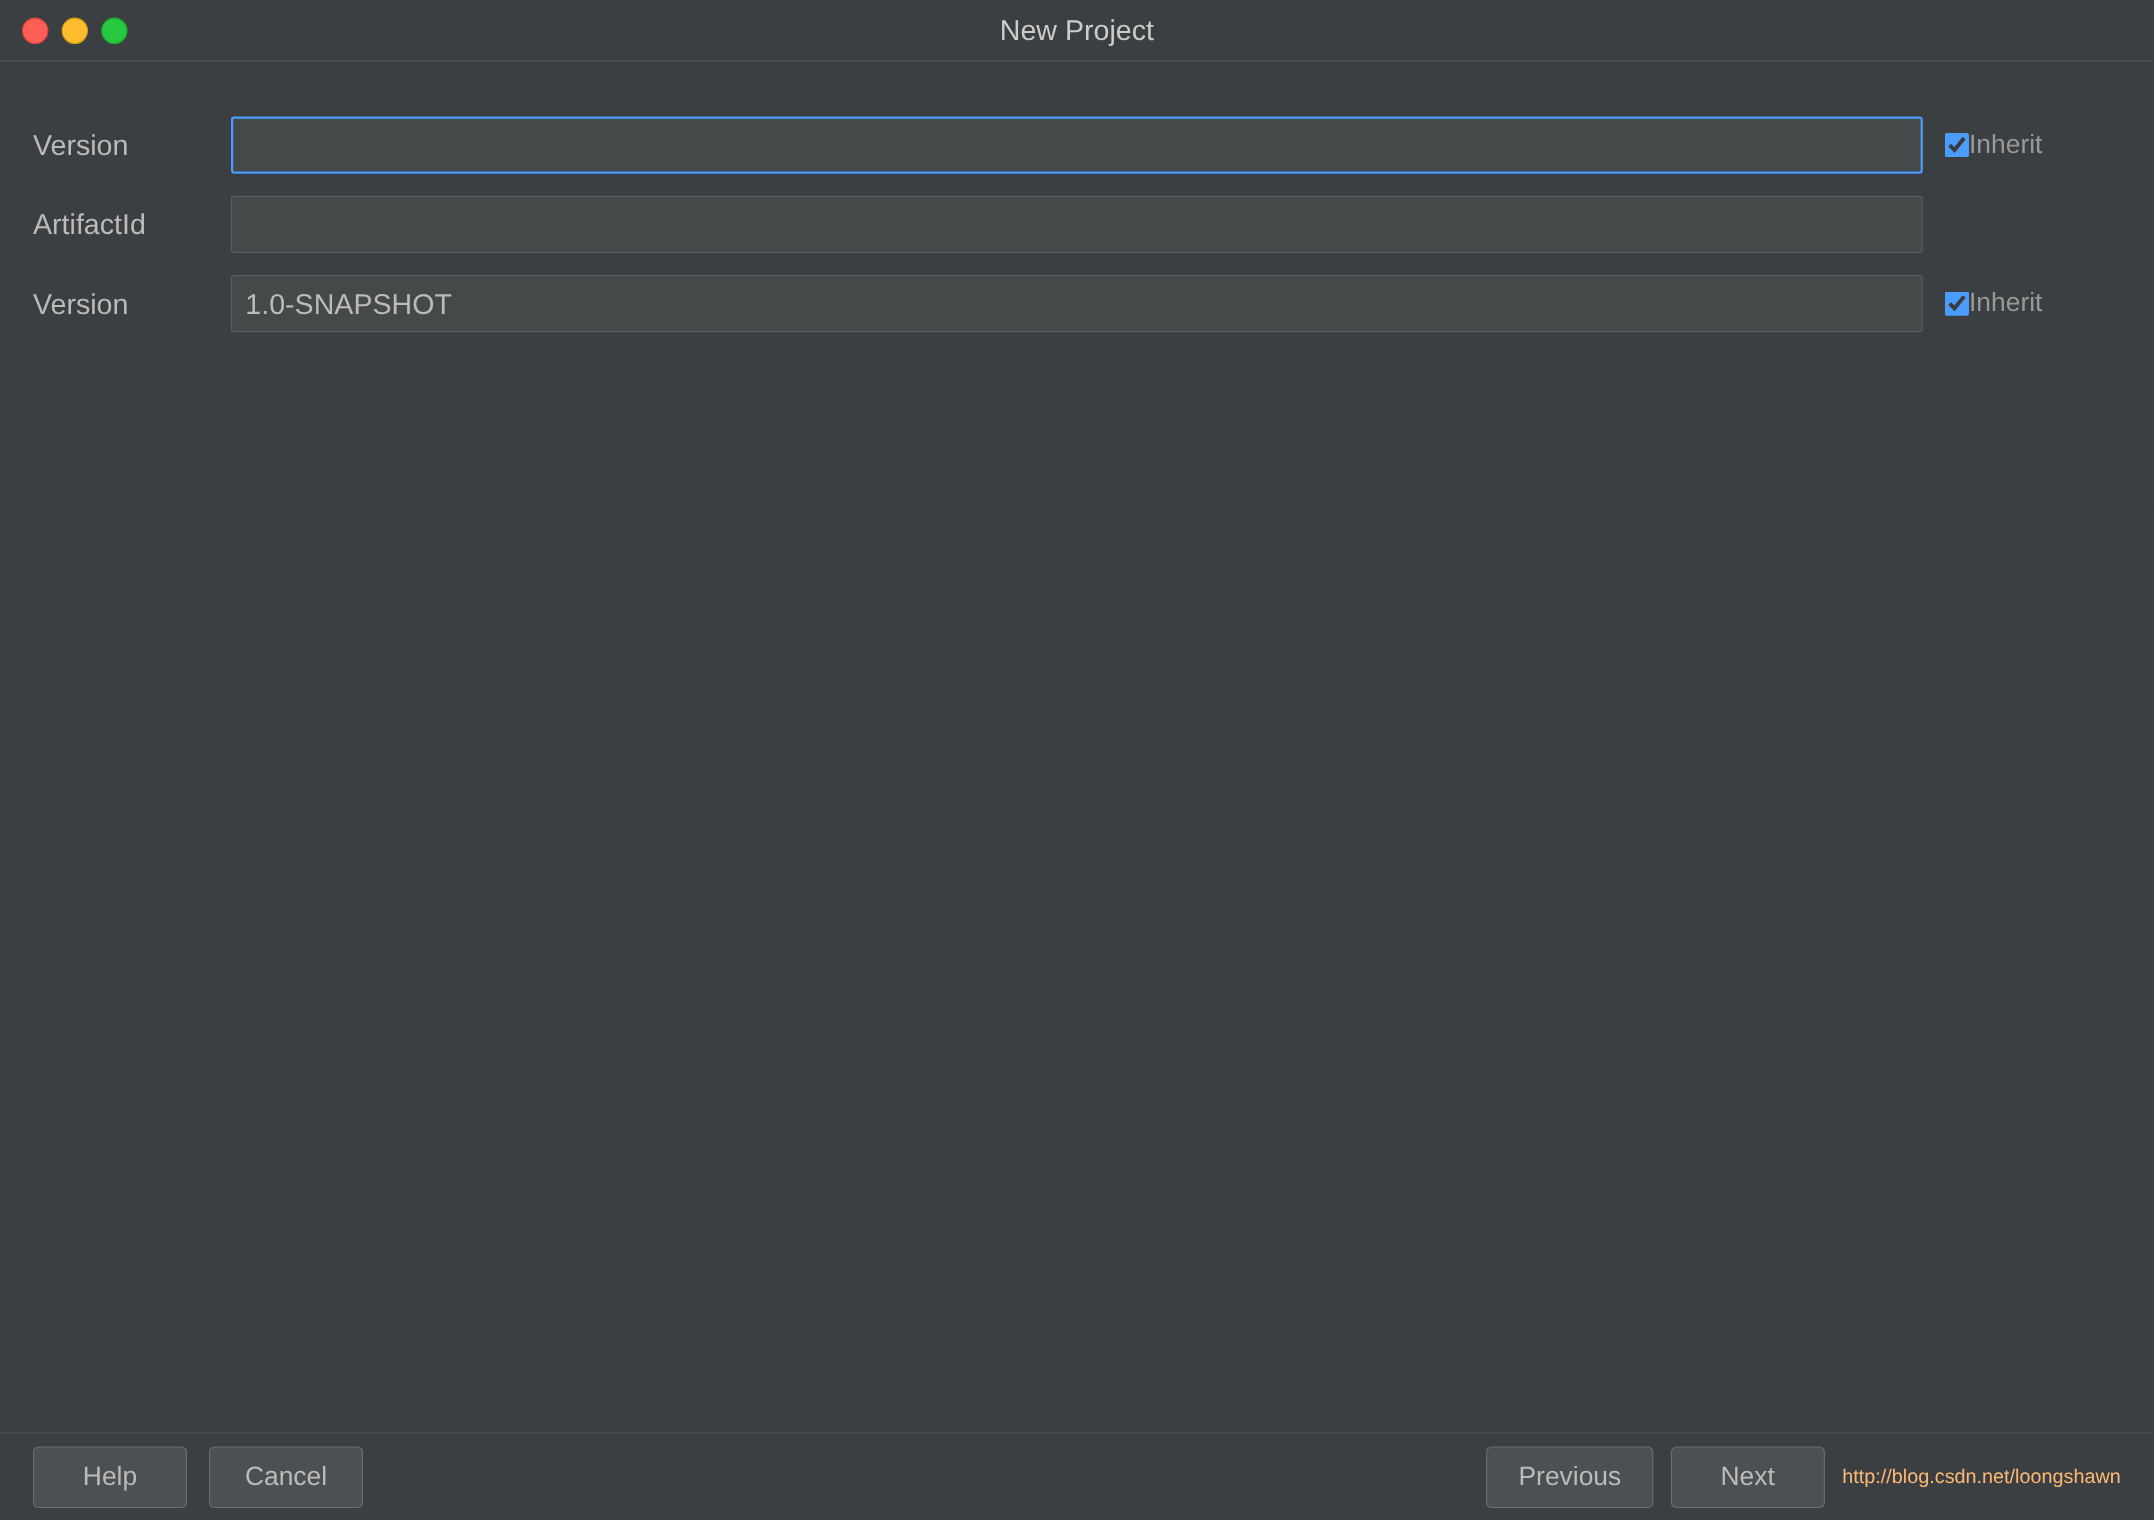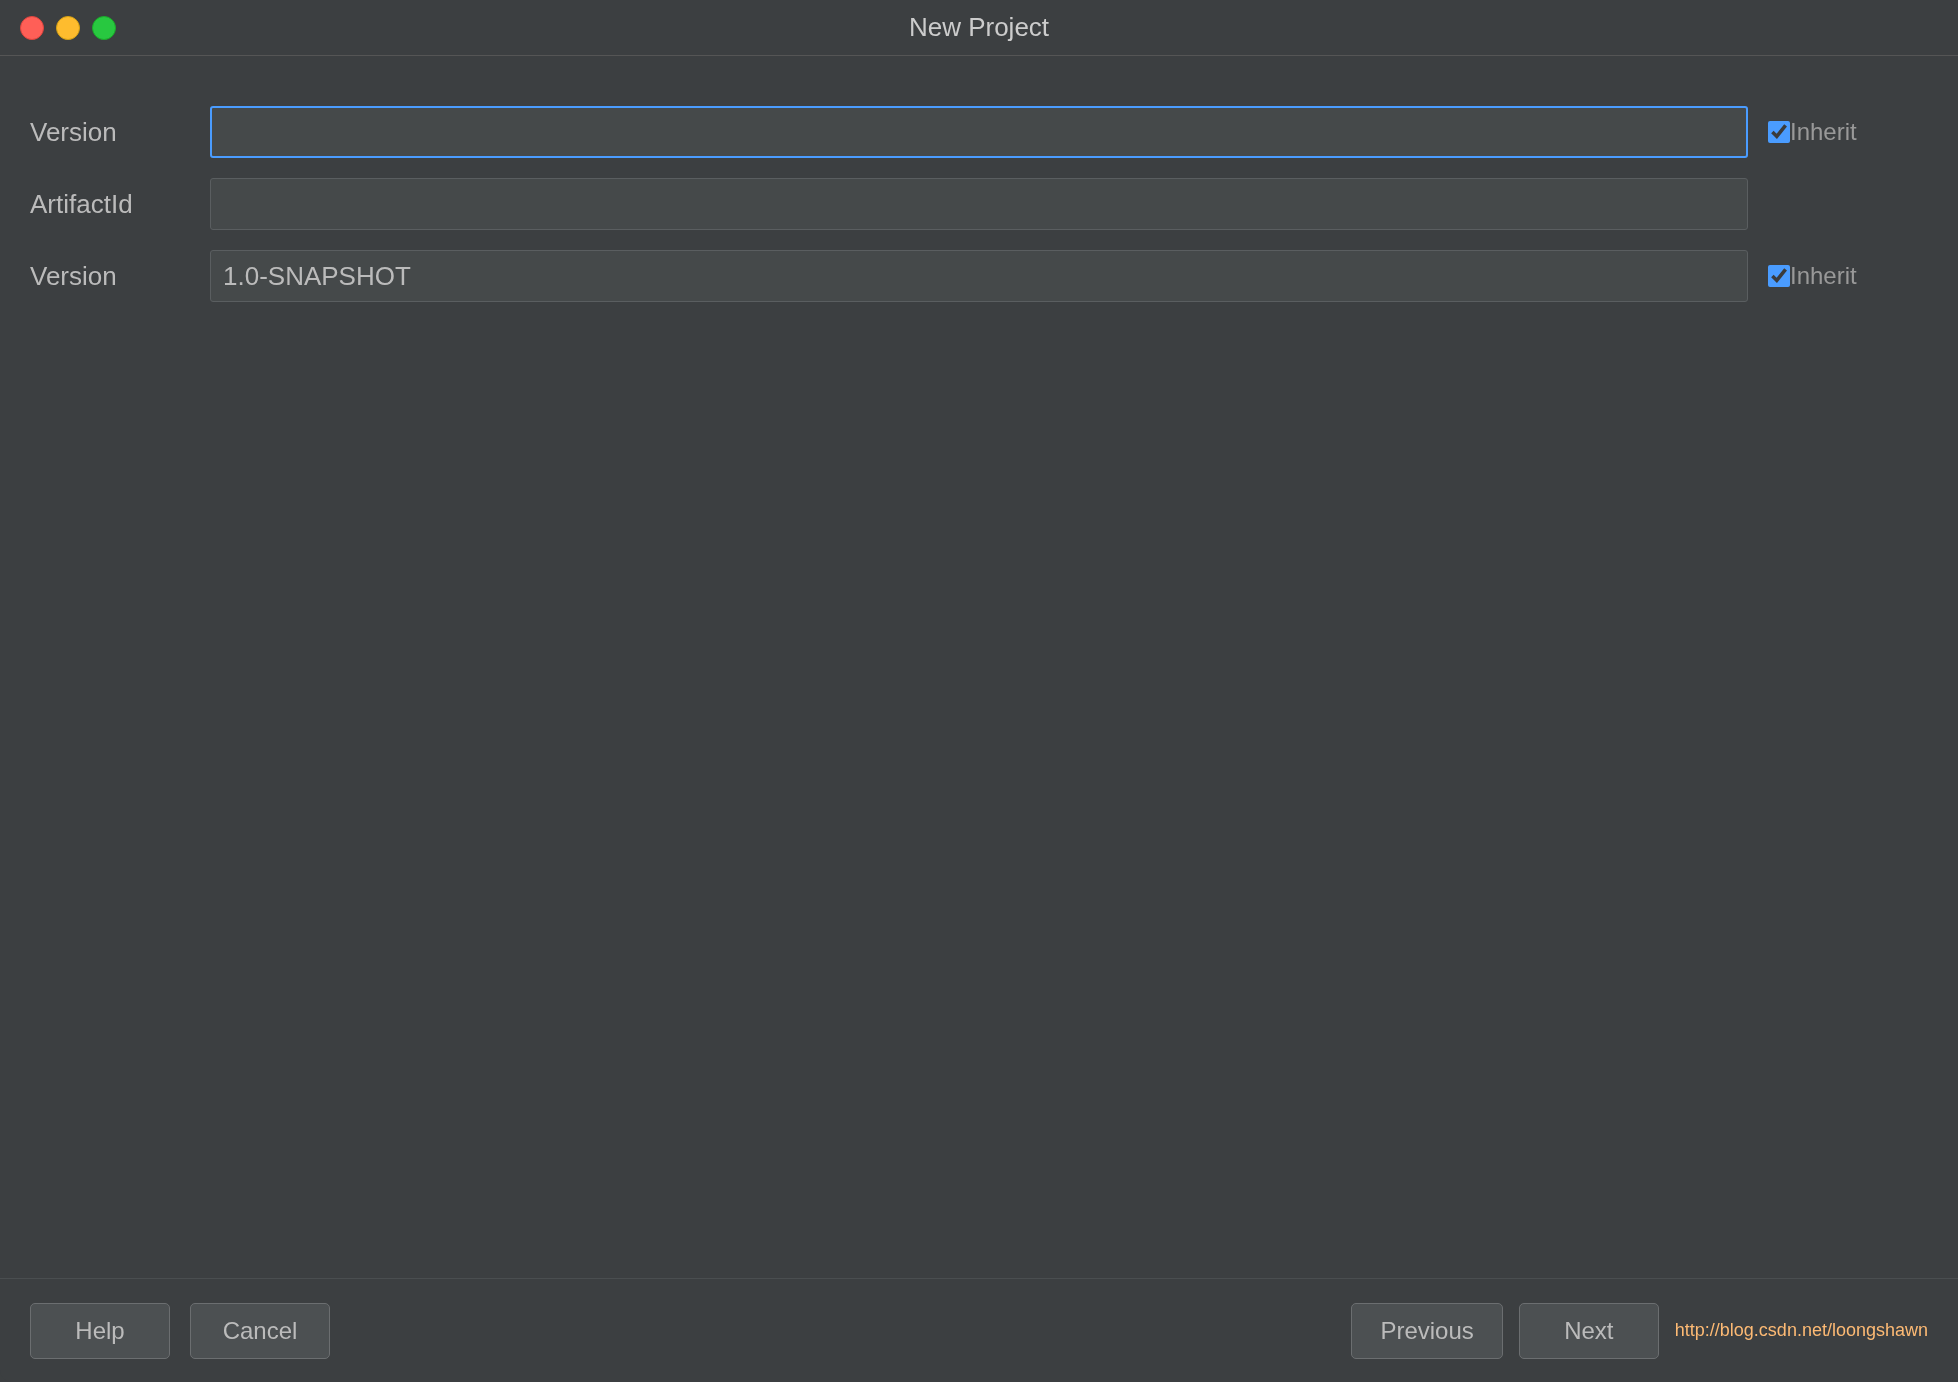--- a/index.html
+++ b/index.html
@@ -131,21 +131,21 @@
       width: 22px;
       height: 22px;
       accent-color: #4a9cff;
     }
 
     .spacer {
       flex: 1;
     }
 
     .bottom-bar {
-      height: 104px;
+      height: 80px;
       display: flex;
       align-items: center;
       justify-content: space-between;
       padding: 0 30px;
       border-top: 1px solid #4a4e50;
     }
 
     .bottom-left {
       display: flex;
       gap: 20px;

